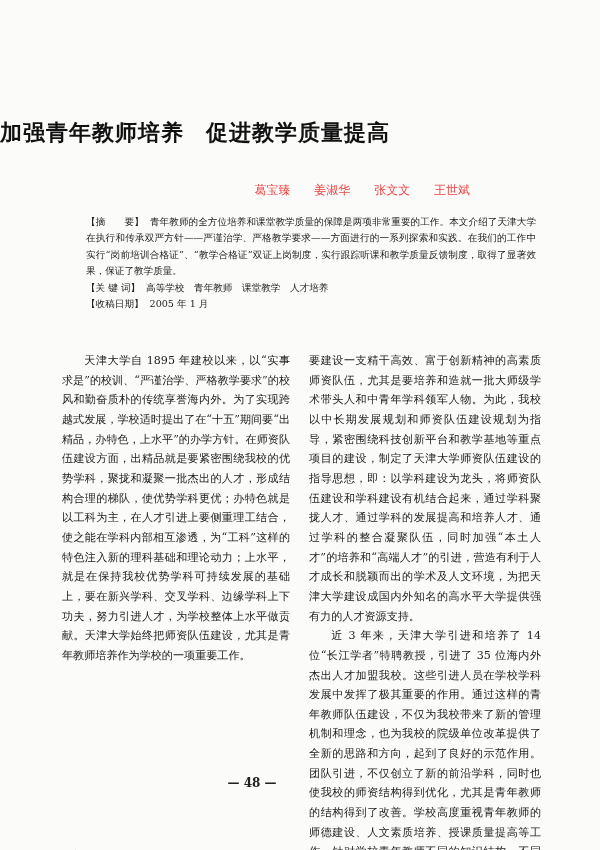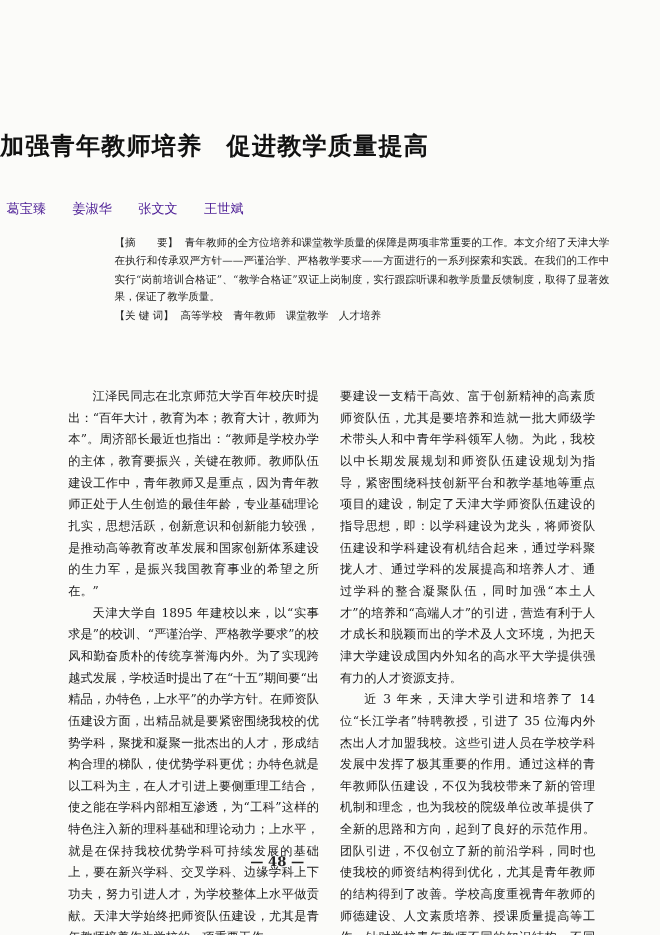--- a/index.html
+++ b/index.html
@@ -7,26 +7,26 @@
     width: 600px; height: 850px; background: #fbfbf9; position: relative; overflow: hidden;
     font-family: "DejaVu Serif", "Liberation Serif", serif; color: #1a1a1a;
   }
   .title {
     position: absolute; top: 118px; left: 0; width: 600px; text-align: left;
     font-family: "DejaVu Sans", "Liberation Sans", sans-serif;
     font-weight: bold; font-size: 22px; letter-spacing: 1px; color: #111;
   }
   .title .gap { display: inline-block; width: 22px; }
   .authors {
-    position: absolute; top: 182px; left: 0; width: 476px; text-align: left;
-    font-size: 12px; color: #4c1d95; word-spacing: 8px;
+    position: absolute; top: 182px; left: 0; width: 476px; text-align: right;
+    font-size: 12px; color: #ef4444; word-spacing: 8px;
   }
   .authors span { margin: 0 6px; }
   .meta {
-    position: absolute; top: 214px; left: 104px; width: 450px;
+    position: absolute; top: 214px; left: 86px; width: 450px;
     font-size: 9.6px; line-height: 16.4px; color: #222;
   }
   .meta .row { display: block; text-align: justify; }
   .meta .lbl { font-weight: normal; margin-right: 6px; }
   .col {
     position: absolute; top: 351px; width: 228px;
     font-size: 11.1px; line-height: 19.65px; color: #1a1a1a; text-align: justify;
   }
   .col.left { left: 62px; }
   .col.right { left: 309px; width: 232px; }
@@ -54,24 +54,26 @@
   <span>王世斌</span>
 </div>
 
 <div class="meta">
   <div class="row">
     <span class="lbl">【摘　　要】</span><span>青年教师的全方位培养和课堂教学质量的保障是两项非常重要的工作。本文介绍了天津大学在执行和传承双严方针——严谨治学、严格教学要求——方面进行的一系列探索和实践。在我们的工作中实行“岗前培训合格证”、“教学合格证”双证上岗制度，实行跟踪听课和教学质量反馈制度，取得了显著效果，保证了教学质量。</span>
   </div>
   <div class="row">
     <span class="lbl">【关 键 词】</span><span>高等学校　青年教师　课堂教学　人才培养</span>
   </div>
+  <div class="row">
+    <span class="lbl">【收稿日期】</span><span>2005 年 1 月</span>
+  </div>
 </div>
 
 <div class="col left">
-  <p>江泽民同志在北京师范大学百年校庆时提出：“百年大计，教育为本；教育大计，教师为本”。周济部长最近也指出：“教师是学校办学的主体，教育要振兴，关键在教师。教师队伍建设工作中，青年教师又是重点，因为青年教师正处于人生创造的最佳年龄，专业基础理论扎实，思想活跃，创新意识和创新能力较强，是推动高等教育改革发展和国家创新体系建设的生力军，是振兴我国教育事业的希望之所在。”</p>
   <p>天津大学自 1895 年建校以来，以“实事求是”的校训、“严谨治学、严格教学要求”的校风和勤奋质朴的传统享誉海内外。为了实现跨越式发展，学校适时提出了在“十五”期间要“出精品，办特色，上水平”的办学方针。在师资队伍建设方面，出精品就是要紧密围绕我校的优势学科，聚拢和凝聚一批杰出的人才，形成结构合理的梯队，使优势学科更优；办特色就是以工科为主，在人才引进上要侧重理工结合，使之能在学科内部相互渗透，为“工科”这样的特色注入新的理科基础和理论动力；上水平，就是在保持我校优势学科可持续发展的基础上，要在新兴学科、交叉学科、边缘学科上下功夫，努力引进人才，为学校整体上水平做贡献。天津大学始终把师资队伍建设，尤其是青年教师培养作为学校的一项重要工作。</p>
 
 </div>
 
 <div class="col right">
   <p class="noindent">要建设一支精干高效、富于创新精神的高素质师资队伍，尤其是要培养和造就一批大师级学术带头人和中青年学科领军人物。为此，我校以中长期发展规划和师资队伍建设规划为指导，紧密围绕科技创新平台和教学基地等重点项目的建设，制定了天津大学师资队伍建设的指导思想，即：以学科建设为龙头，将师资队伍建设和学科建设有机结合起来，通过学科聚拢人才、通过学科的发展提高和培养人才、通过学科的整合凝聚队伍，同时加强“本土人才”的培养和“高端人才”的引进，营造有利于人才成长和脱颖而出的学术及人文环境，为把天津大学建设成国内外知名的高水平大学提供强有力的人才资源支持。</p>
   <p>近 3 年来，天津大学引进和培养了 14 位“长江学者”特聘教授，引进了 35 位海内外杰出人才加盟我校。这些引进人员在学校学科发展中发挥了极其重要的作用。通过这样的青年教师队伍建设，不仅为我校带来了新的管理机制和理念，也为我校的院级单位改革提供了全新的思路和方向，起到了良好的示范作用。团队引进，不仅创立了新的前沿学科，同时也使我校的师资结构得到优化，尤其是青年教师的结构得到了改善。学校高度重视青年教师的师德建设、人文素质培养、授课质量提高等工作，针对学校青年教师不同的知识结构、不同的教育背景、不同的职称系列等，建立了分层次培养机制和全方位培养机制，取得了较</p>
 </div>
 
 <div class="page-num">— 48 —</div>

